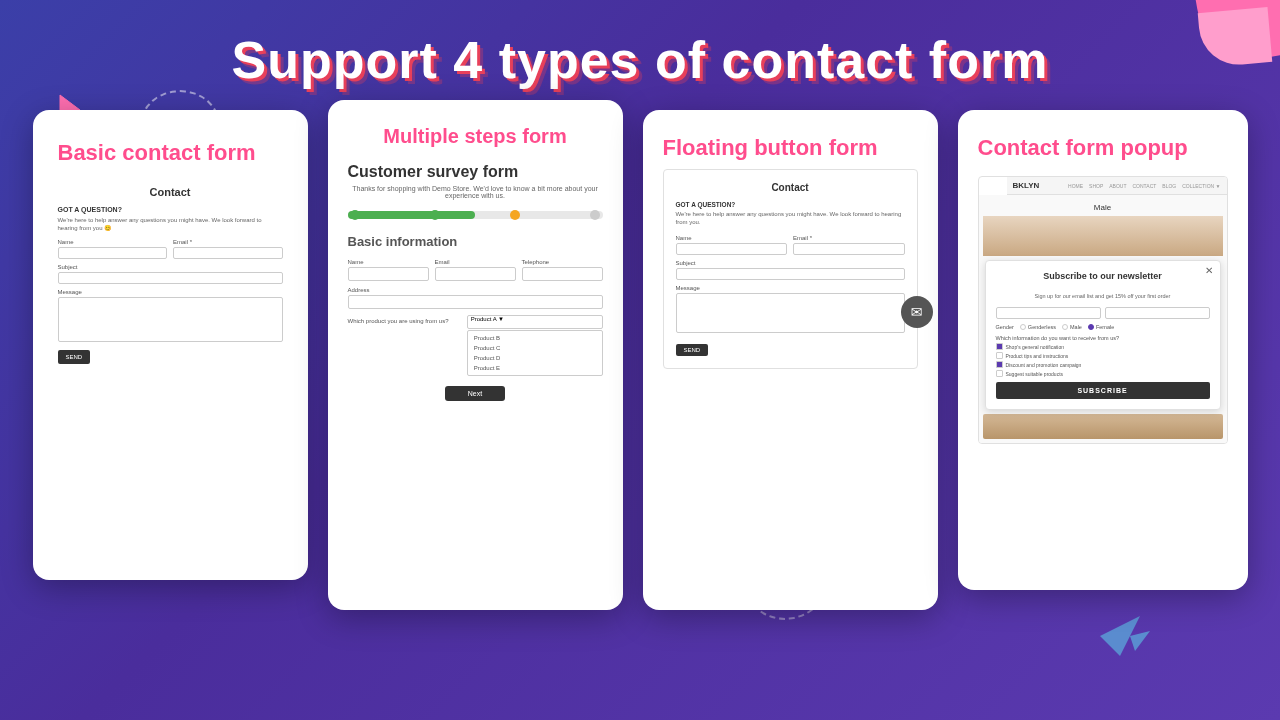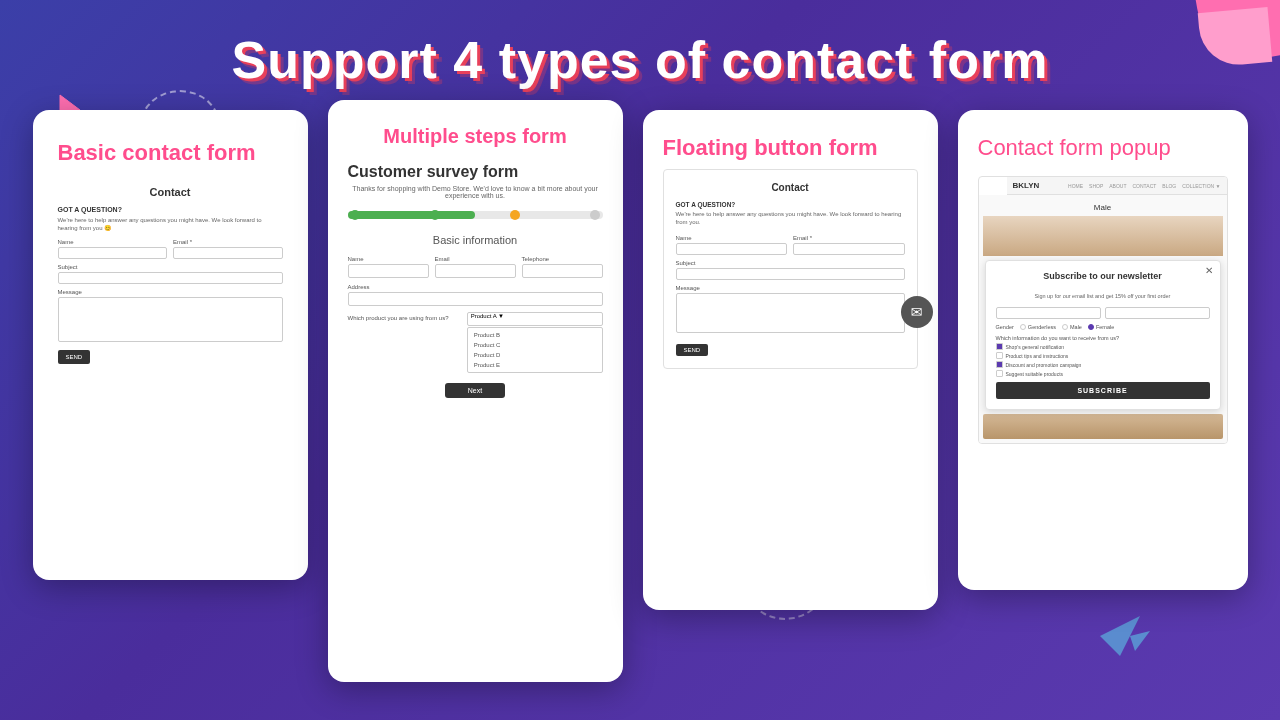--- a/index.html
+++ b/index.html
@@ -176,21 +176,21 @@
       font-size: 6px;
       padding: 4px 8px;
       border-radius: 2px;
       display: inline-block;
       margin-top: 8px;
     }
 
     
     .card-steps {
       width: 295px;
-      height: 582px;
+      height: 510px;
       padding: 25px 20px 20px;
       margin-top: -10px;
     }
 
     .steps-title-pink {
       color: #ff4d8d;
       font-size: 20px;
       font-weight: 700;
       margin-bottom: 15px;
       text-align: center;
@@ -242,23 +242,22 @@
       background: #ccc;
     }
     .pdot.active {
       background: #f5a623;
     }
     .pdot.done {
       background: #4CAF50;
     }
 
     .section-label {
-      font-size: 11px;
-      font-weight: normal;
-      text-align: center;
+      font-size: 13px;
+      font-weight: bold;
       color: #555;
       margin-bottom: 10px;
     }
 
     .steps-row {
       display: flex;
       gap: 6px;
       margin-bottom: 6px;
     }
     .steps-field { flex: 1; }
@@ -435,21 +434,21 @@
     
     .card-popup {
       width: 290px;
       height: 480px;
       padding: 25px 20px 20px;
     }
 
     .popup-title-pink {
       color: #ff4d8d;
       font-size: 22px;
-      font-weight: 400;
+      font-weight: 700;
       margin-bottom: 15px;
     }
 
     .popup-browser {
       border: 1px solid #e0e0e0;
       border-radius: 4px;
       overflow: hidden;
     }
     .popup-browser-bar {
       background: #f5f5f5;

